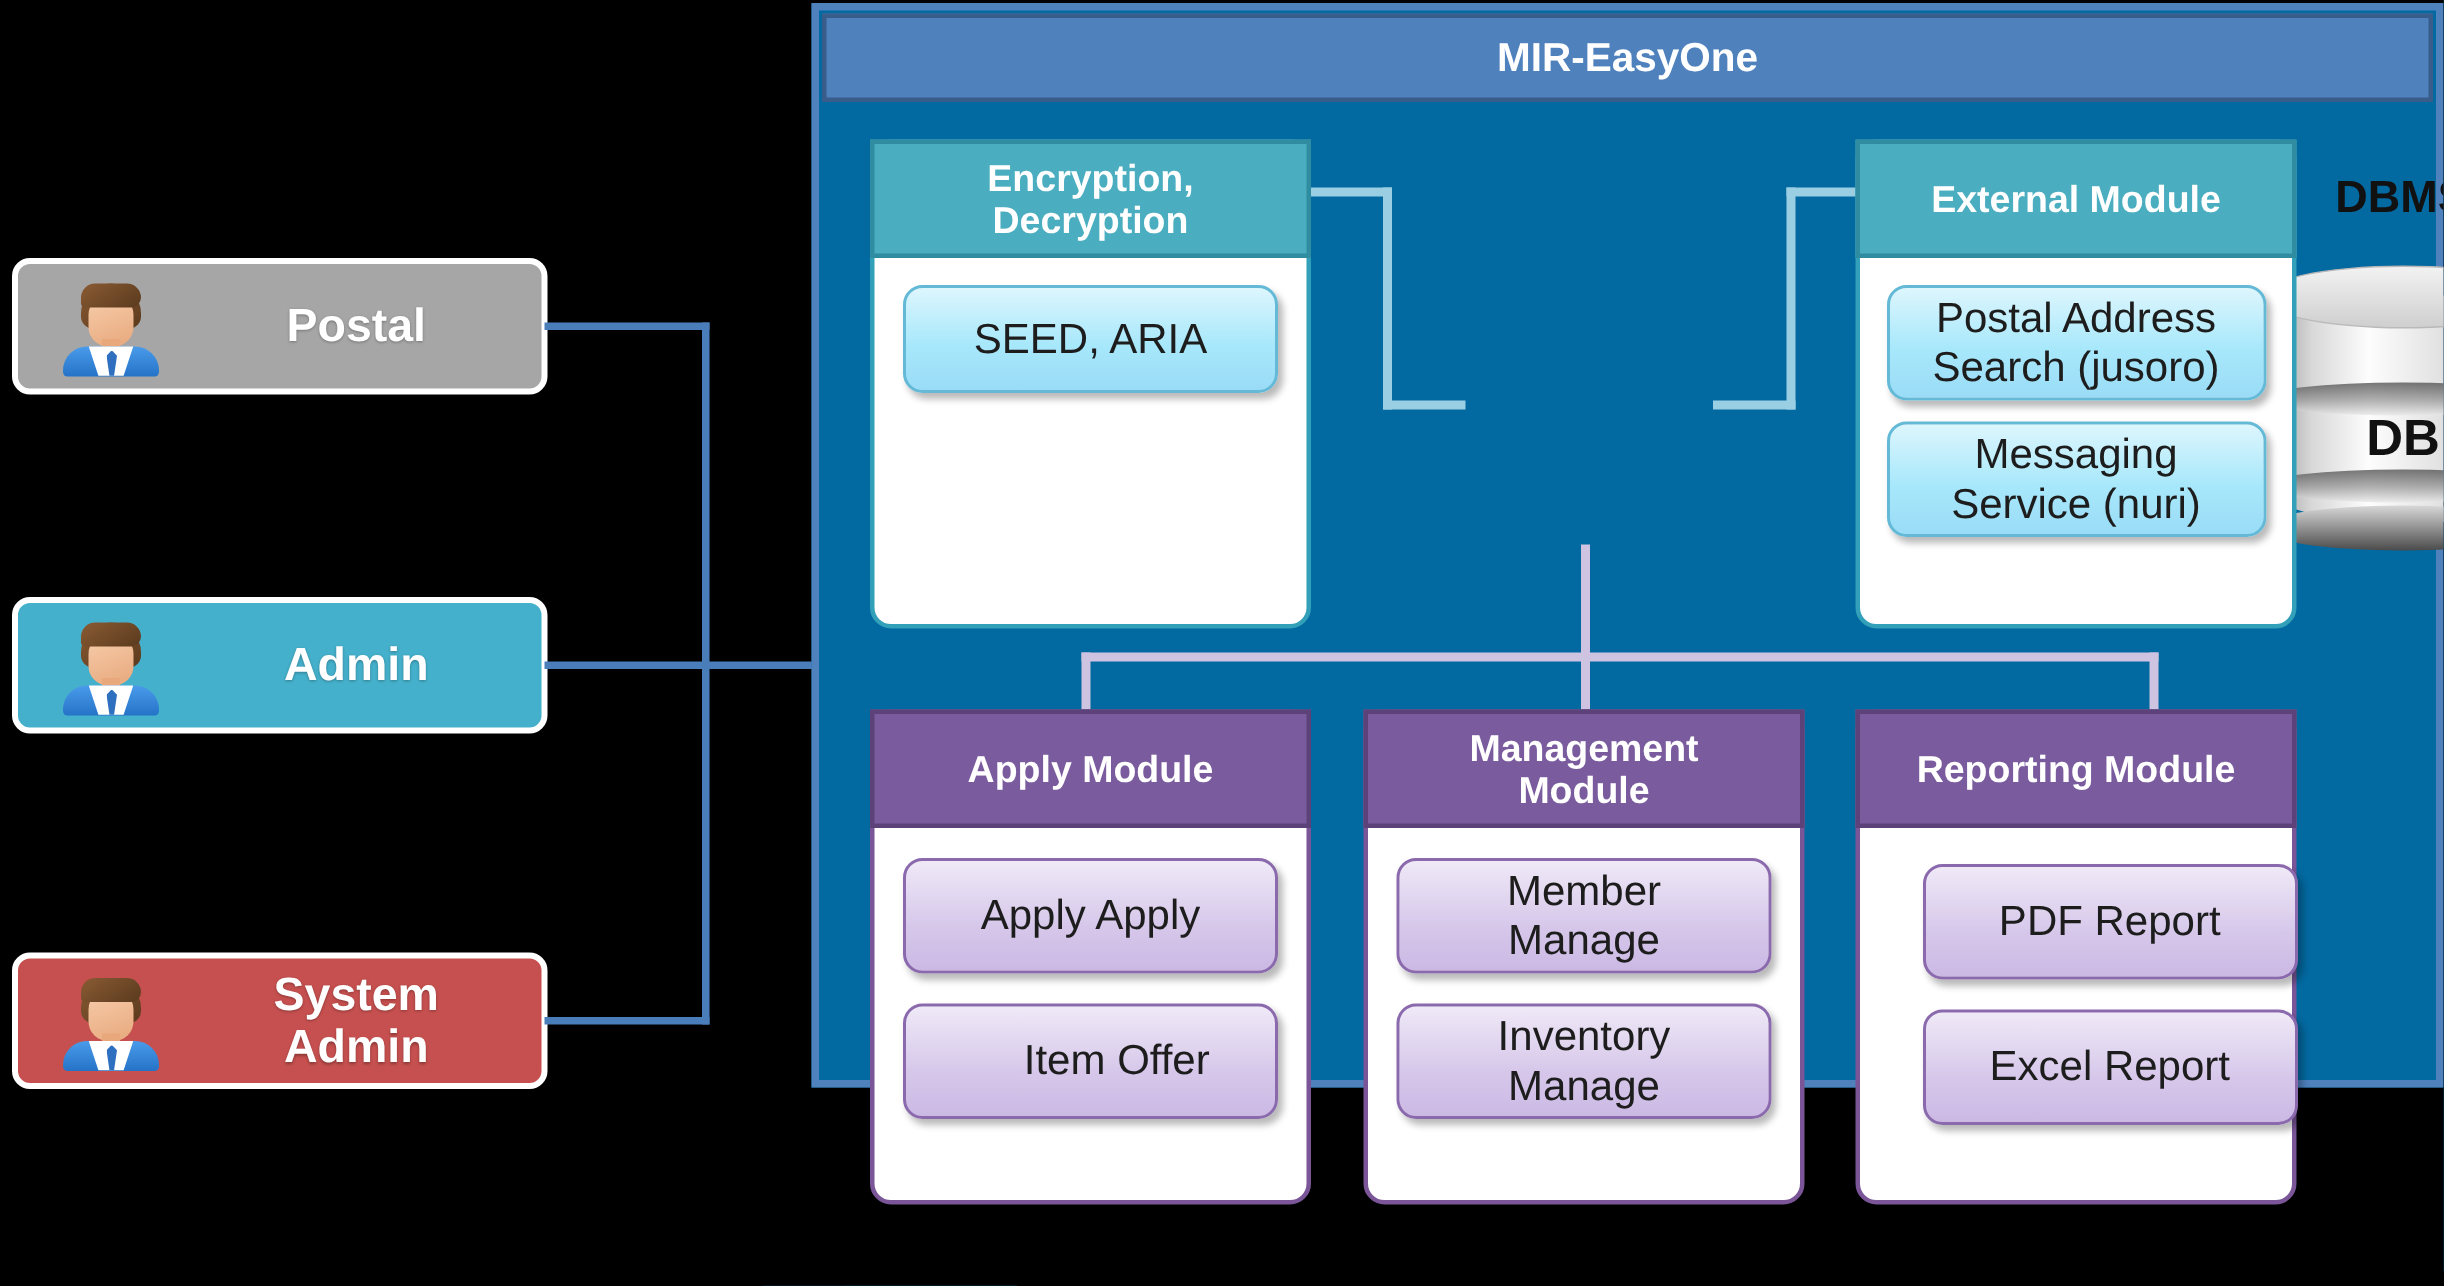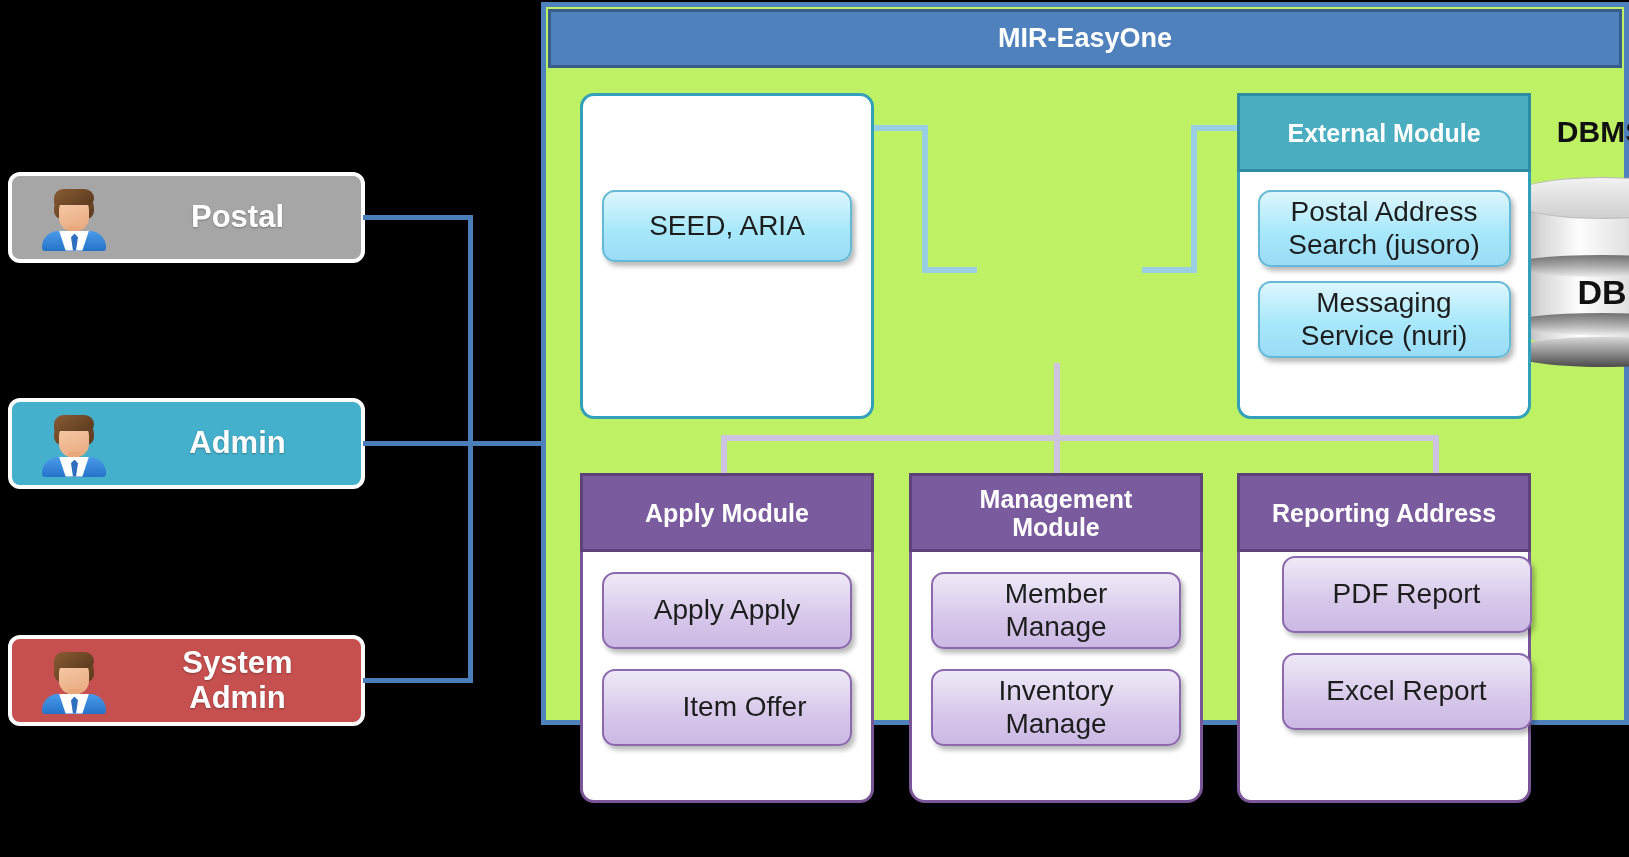--- a/index.html
+++ b/index.html
@@ -103,21 +103,21 @@
   
   .line { position: absolute; background: #4a7ebb; }
 
   
   #app-panel {
     position: absolute;
     left: 541px; top: 2px;
     width: 1088px; height: 723px;
     box-sizing: border-box;
     border: 5px solid #4f81bd;
-    background: #bef264;
+    background: #0369a1;
   }
   #app-header {
     position: absolute;
     left: 2px; top: 2px;
     width: calc(100% - 4px);
     height: 59px;
     background: #4f81bd;
     border: 3px solid #385d8a;
     box-sizing: border-box;
     display: flex;
@@ -327,20 +327,24 @@
   <div class="conn-teal" style="left:645px; top:118px; width:58px; height:6px;"></div>
   <div class="conn-teal" style="left:645px; top:118px; width:6px; height:148px;"></div>
   <div class="conn-teal" style="left:596px; top:260px; width:55px; height:6px;"></div>
 
   <div class="conn-purple" style="left:508px; top:356px; width:6px; height:110px;"></div>
   <div class="conn-purple" style="left:175px; top:428px; width:718px; height:6px;"></div>
   <div class="conn-purple" style="left:175px; top:428px; width:6px; height:38px;"></div>
   <div class="conn-purple" style="left:887px; top:428px; width:6px; height:38px;"></div>
 
   <div class="module teal" style="left:34px; top:86px; width:294px; height:326px;">
+    <div class="mod-header" style="width:294px; height:79px;">
+      <span>Encryption,
+Decryption</span>
+    </div>
     <div class="mod-body" style="top:94px;">
       <div class="sub-box teal" style="width:250px; height:72px; margin-bottom:20px;">
         <span>SEED, ARIA</span>
       </div>
     </div>
   </div>
 
   <div class="module teal" style="left:691px; top:86px; width:294px; height:326px;">
     <div class="mod-header" style="width:294px; height:79px;">
       <span>External Module</span>
@@ -364,42 +368,42 @@
     <div class="mod-body" style="top:96px;">
       <div class="sub-box purple" style="width:250px; height:77px; margin-bottom:20px;">
         <span>Apply Apply</span>
       </div>
       <div class="sub-box purple" style="width:250px; height:77px;padding-left:35px;">
         <span>Item Offer</span>
       </div>
     </div>
   </div>
 
-  <div class="module purple" style="left:363px; top:466px; width:294px; height:330px;border-radius:16px;">
+  <div class="module purple" style="left:363px; top:466px; width:294px; height:330px;">
     <div class="mod-header" style="width:294px; height:79px;">
       <span>Management
 Module</span>
     </div>
     <div class="mod-body" style="top:96px;">
       <div class="sub-box purple" style="width:250px; height:77px; margin-bottom:20px;">
         <span>Member
 Manage</span>
       </div>
       <div class="sub-box purple" style="width:250px; height:77px;">
         <span>Inventory
 Manage</span>
       </div>
     </div>
   </div>
 
   <div class="module purple" style="left:691px; top:466px; width:294px; height:330px;">
     <div class="mod-header" style="width:294px; height:79px;">
-      <span>Reporting Address</span>
-    </div>
-    <div class="mod-body" style="top:80px;padding-left:45px;">
+      <span>Reporting Module</span>
+    </div>
+    <div class="mod-body" style="top:100px;padding-left:45px;">
       <div class="sub-box purple" style="width:250px; height:77px; margin-bottom:20px;">
         <span>PDF Report</span>
       </div>
       <div class="sub-box purple" style="width:250px; height:77px;">
         <span>Excel Report</span>
       </div>
     </div>
   </div>
 
 </div>

